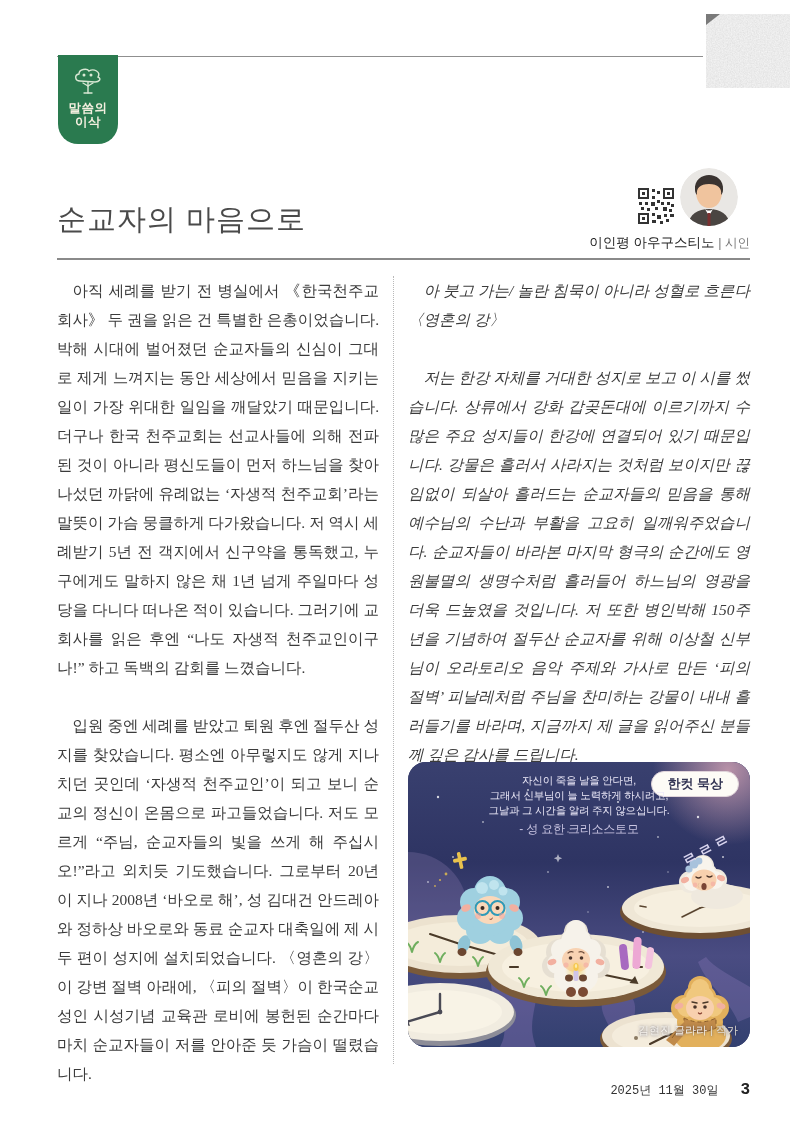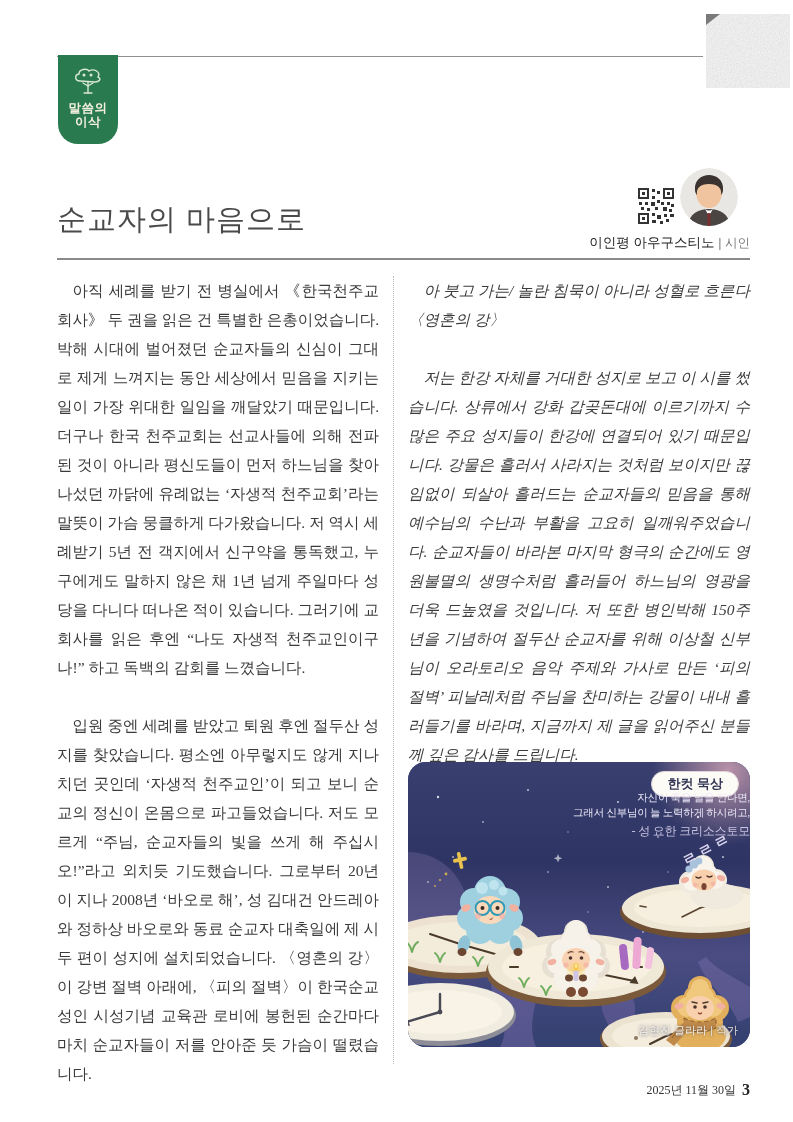--- a/index.html
+++ b/index.html
@@ -72,23 +72,23 @@
     border-radius: 18px; overflow: hidden; background: #2e3463;
   }
   .card svg.scene { position: absolute; left: 0; top: 0; }
   .card-badge {
     position: absolute; top: 9px; right: 11px;
     background: #fdfbf6; color: #333554;
     font-family: "Liberation Sans", sans-serif; font-weight: bold; font-size: 13px;
     padding: 3px 15px; border-radius: 14px; border: 1px solid #e0d4da;
   }
   .quote {
-    position: absolute; left: 0; top: 28px; width: 100%;
-    text-align: right; color: #edeaf9;
-    font-family: Liberation Serif, serif;
+    position: absolute; left: 0; top: 11px; width: 100%;
+    text-align: center; color: #edeaf9;
+    font-family: Liberation Sans, sans-serif;
     font-size: 10.5px; line-height: 15px; letter-spacing: -0.2px;
   }
   .quote-attrib {
     margin-top: 4px; font-size: 12px; color: #c9c5e2;
   }
   .zzz {
     position: absolute; right: 16px; top: 78px;
     color: #d8d4ee; font-size: 15px; font-weight: bold;
     transform: rotate(-28deg); letter-spacing: 3px;
     font-family: "Liberation Sans", sans-serif;
@@ -97,22 +97,22 @@
     position: absolute; right: 12px; bottom: 9px;
     color: #f5f2ec; font-family: "Liberation Sans", sans-serif; font-size: 11px;
     text-shadow: 0 0 3px rgba(40,40,70,.8);
   }
   .card-credit .cname { font-weight: normal; }
   .card-credit .crole { color: #e2ddd2; }
 
   
   .footer {
     position: absolute; right: 43px; top: 1081px;
-    font-family: Liberation Serif, serif; font-size: 12px; color: #333;
-    display: flex; align-items: center; gap: 6px;
+    font-family: Liberation Mono, monospace; font-size: 12px; color: #333;
+    display: flex; align-items: center; gap: 22px;
   }
   .footer .pagenum { font-weight: bold; font-size: 16px; color: #222; }
 </style>
 </head>
 <body>
 
 <div class="top-rule"></div>
 
 <div class="texture-square">
   <svg width="84" height="74">
@@ -491,20 +491,21 @@
         <path d="M-16 8 L-34 26 L-26 32 L-12 16 Z" fill="#c08a4a"></path>
         <line x1="-22" y1="16" x2="-28" y2="24" stroke="#8a5f2e" stroke-width="1"></line>
       </g>
     </g>
   </svg>
 
   <div class="card-badge">한컷 묵상</div>
   <div class="quote">
     <div>자신이 죽을 날을 안다면,</div>
     <div>그래서 신부님이 늘 노력하게 하시려고,</div>
+    <div>그날과 그 시간을 알려 주지 않으십니다.</div>
     <div class="quote-attrib">- 성 요한 크리소스토모</div>
   </div>
   <div class="zzz">ㄹㄹㄹ</div>
   <div class="card-credit">
     <span class="cname">김현진 글라라</span>
     <span class="crole">| 작가</span>
   </div>
 </div>
 
 <div class="footer">

